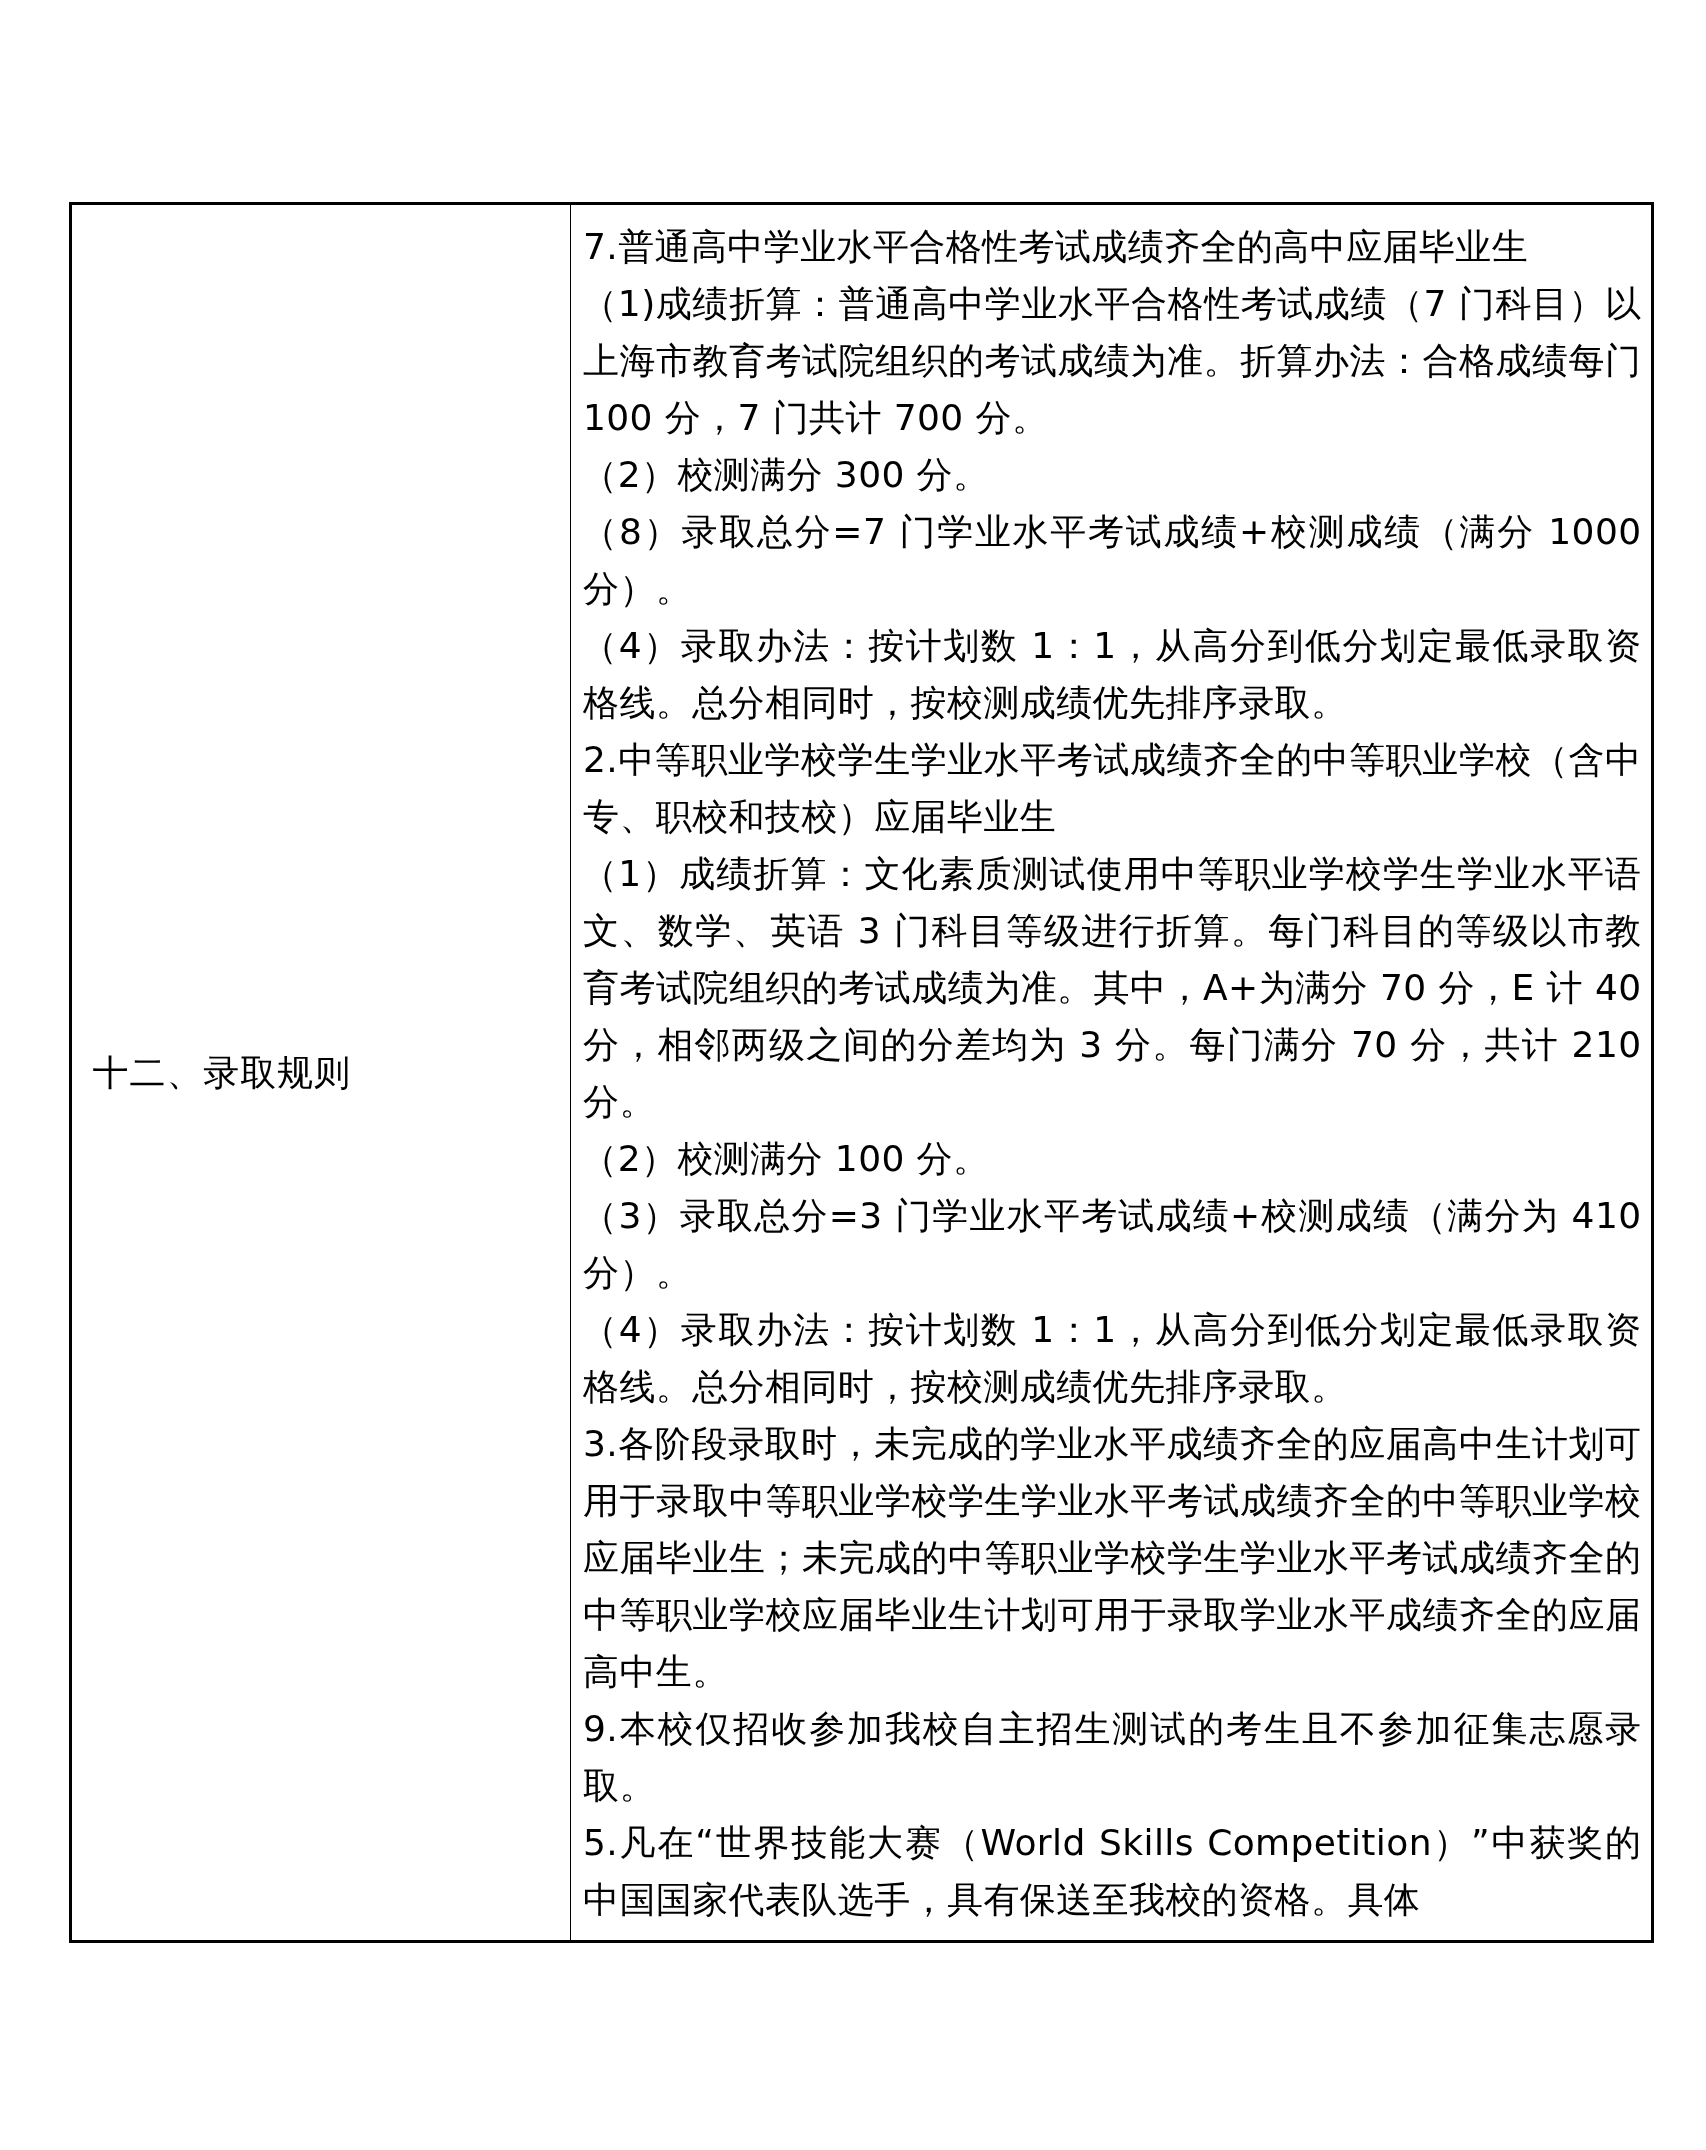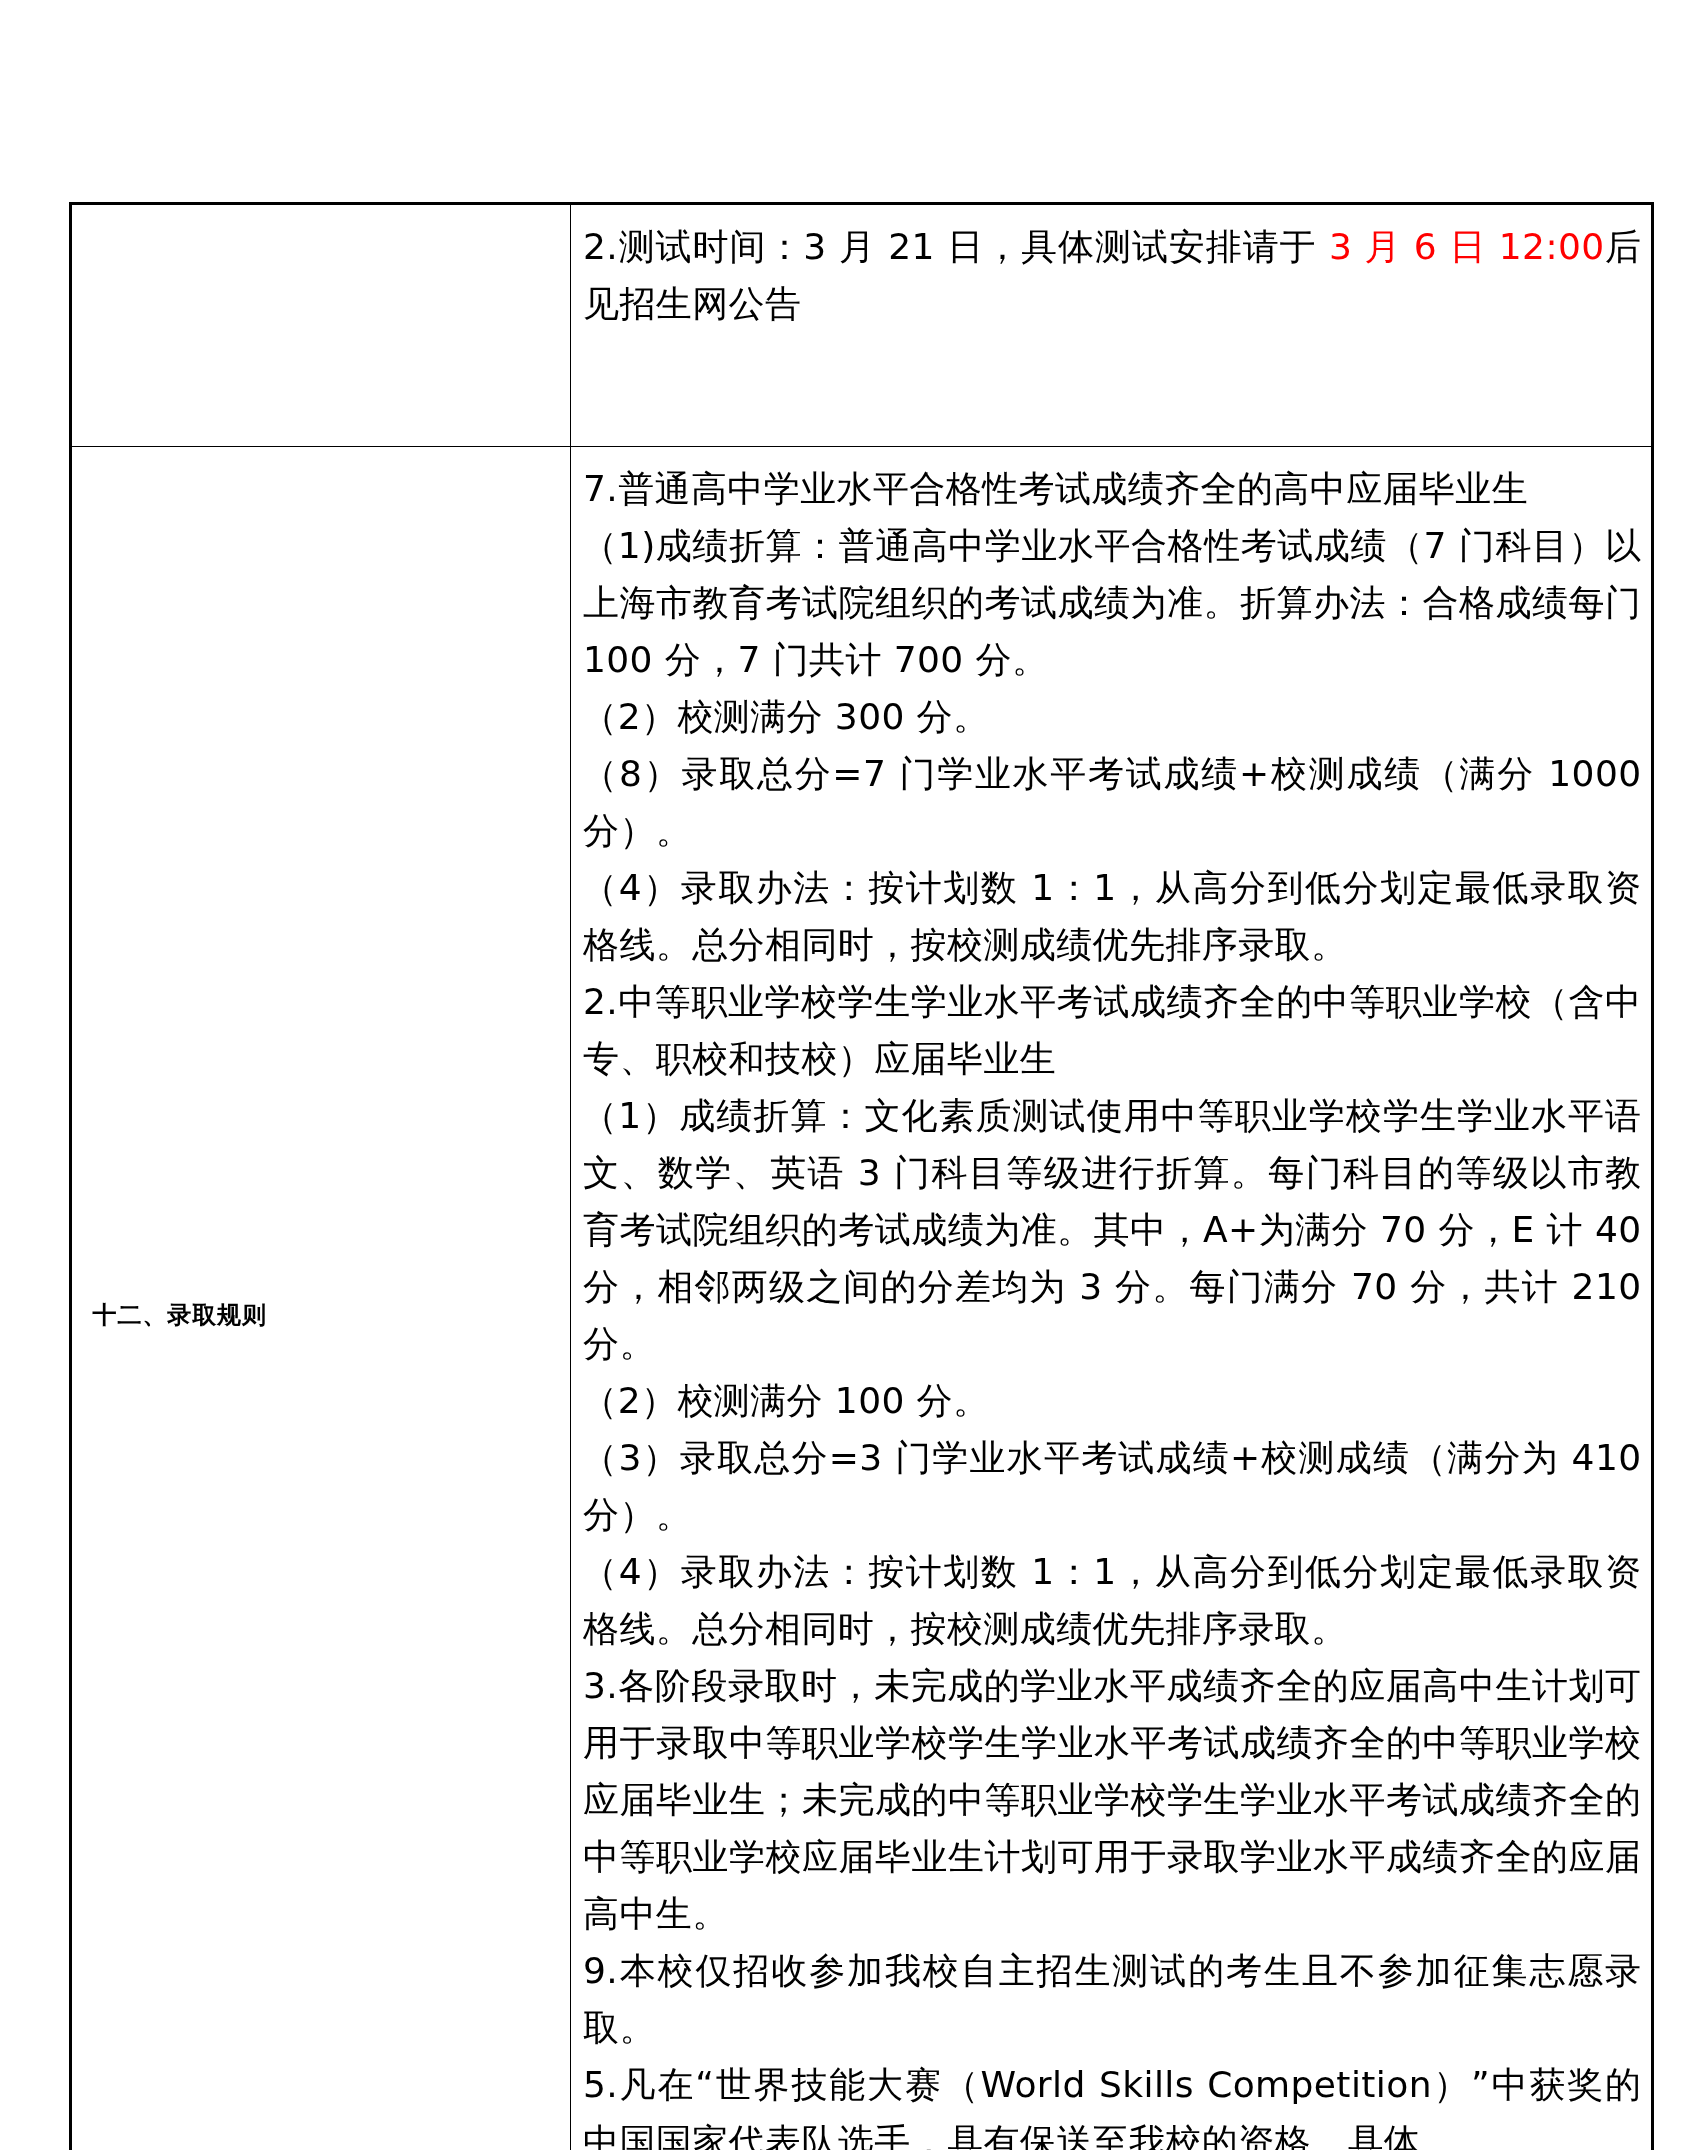--- a/index.html
+++ b/index.html
@@ -41,22 +41,22 @@
   }
   .col-label { width: 500px; }
   .col-content { width: auto; }
   .row-a { height: 243px; }
   .row-b { height: 1738px; }
   .label-cell {
     vertical-align: middle !important;
     padding-left: 20.6px !important;
   }
   .section-label {
-    font-size: 24px;
-    font-weight: bold;
+    font-size: 36px;
+    font-weight: normal;
     letter-spacing: 0.9px;
     line-height: 1;
     white-space: nowrap;
   }
   .content-cell {
     padding: 13px 9.5px 0 12px !important;
   }
   .para {
     font-size: 36px;
     line-height: 57px;
@@ -72,28 +72,20 @@
 </head>
 <body>
 
 <div class="page">
   <table class="doc-table">
     <colgroup>
       <col class="col-label">
       <col class="col-content">
     </colgroup>
     <tbody>
-        <tr class="row-a">
-      <td class="label-cell">
-        <span class="section-label"></span>
-      </td>
-      <td class="content-cell">
-        <p class="para"><span>2.测试时间：3 月 21 日，具体测试安排请于 </span><span class="red">3 月 6 日 12:00</span><span>后见招生网公告</span></p>
-      </td>
-    </tr>
     <tr class="row-b">
       <td class="label-cell">
         <span class="section-label">十二、录取规则</span>
       </td>
       <td class="content-cell">
         <p class="para">7.普通高中学业水平合格性考试成绩齐全的高中应届毕业生</p>
         <p class="para indent-half">（1)成绩折算：普通高中学业水平合格性考试成绩（7 门科目）以上海市教育考试院组织的考试成绩为准。折算办法：合格成绩每门 100 分，7 门共计 700 分。</p>
         <p class="para indent-half">（2）校测满分 300 分。</p>
         <p class="para indent-half">（8）录取总分=7 门学业水平考试成绩+校测成绩（满分 1000 分）。</p>
         <p class="para indent-half">（4）录取办法：按计划数 1：1，从高分到低分划定最低录取资格线。总分相同时，按校测成绩优先排序录取。</p>

